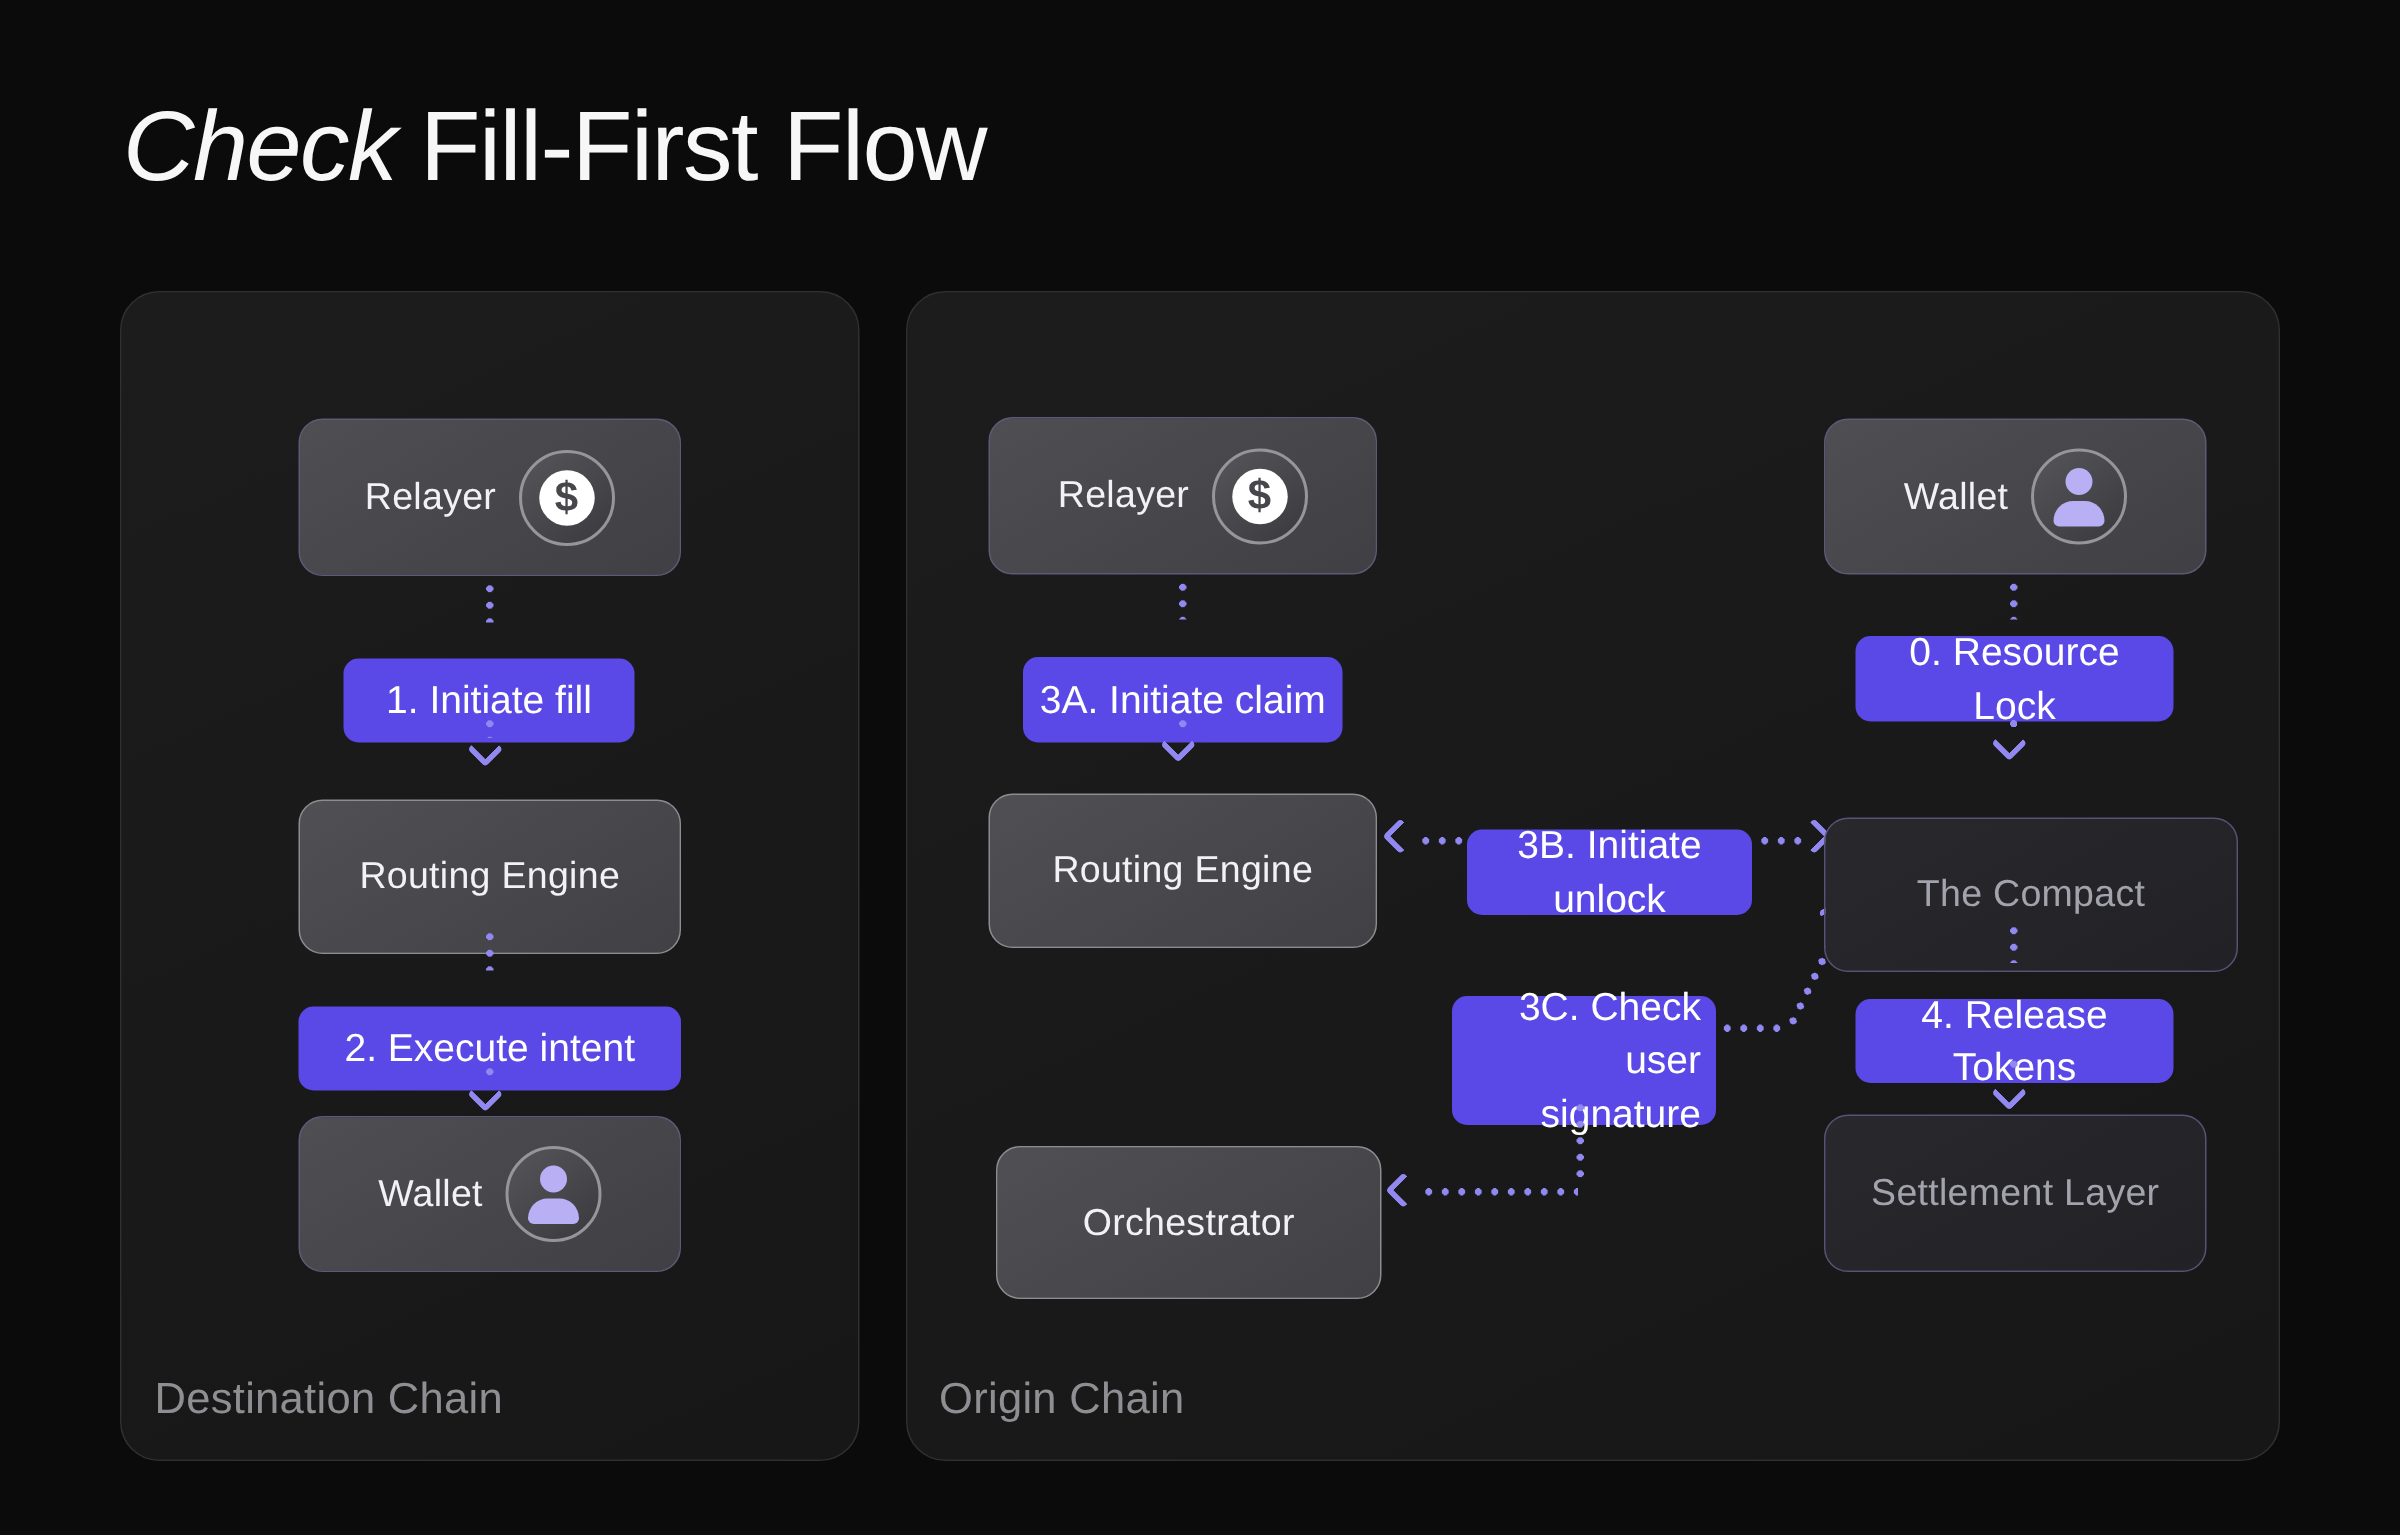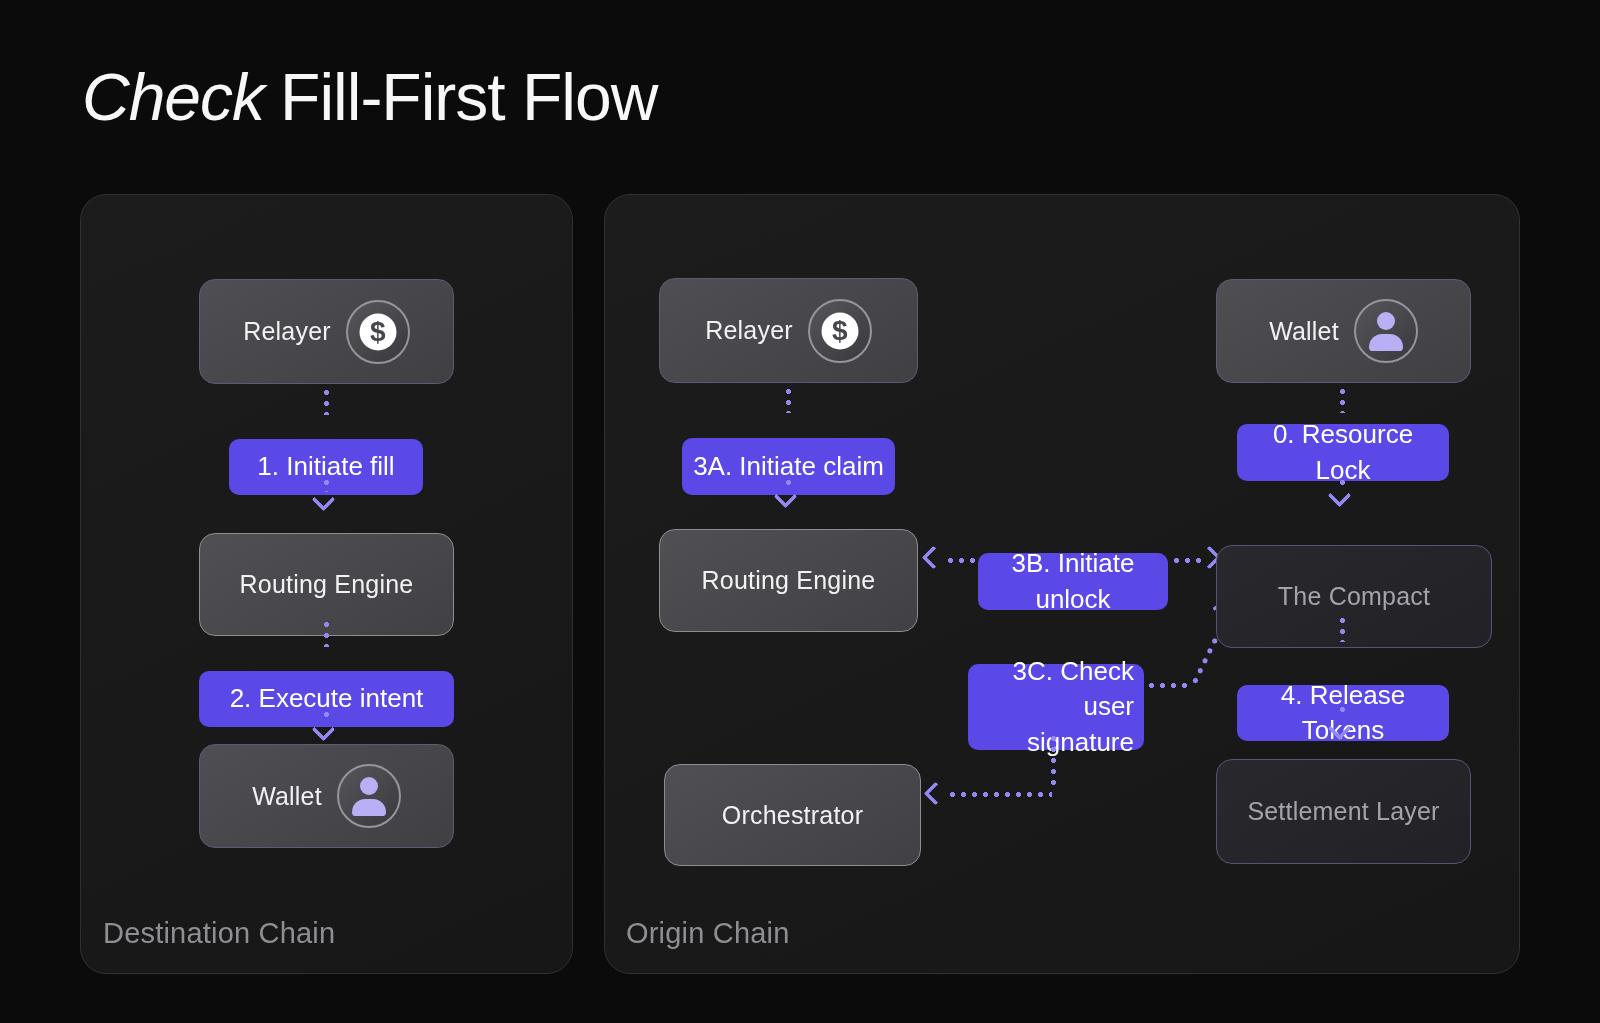--- a/index.html
+++ b/index.html
@@ -199,25 +199,25 @@
 
     <div class="vdots" style="left:735px;top:282px;height:11px;"></div>
     <div class="chev down" style="left:726px;top:292px;"></div>
 
     <div class="node dark" style="left:611px;top:326px;width:276px;height:103px;margin-top:24px;">
       <span>The Compact</span>
     </div>
 
     <div class="vdots" style="left:735px;top:420px;height:27px;"></div>
 
-    <div class="btn" style="left:632px;top:469px;width:212px;height:56px;">4. Release Tokens</div>
+    <div class="btn" style="left:632px;top:450px;width:212px;height:56px;">4. Release Tokens</div>
 
     <div class="vdots" style="left:735px;top:509px;height:14px;"></div>
     <div class="chev down" style="left:726px;top:525px;"></div>
 
-    <div class="node dark" style="left:611px;top:548px;width:255px;height:105px;margin-top:16px;">
+    <div class="node dark" style="left:611px;top:548px;width:255px;height:105px;">
       <span>Settlement Layer</span>
     </div>
 
     <div class="panel-label" style="left:21px;top:722px;">Origin Chain</div>
   </div>
 
 </div>
 
 </body></html>

